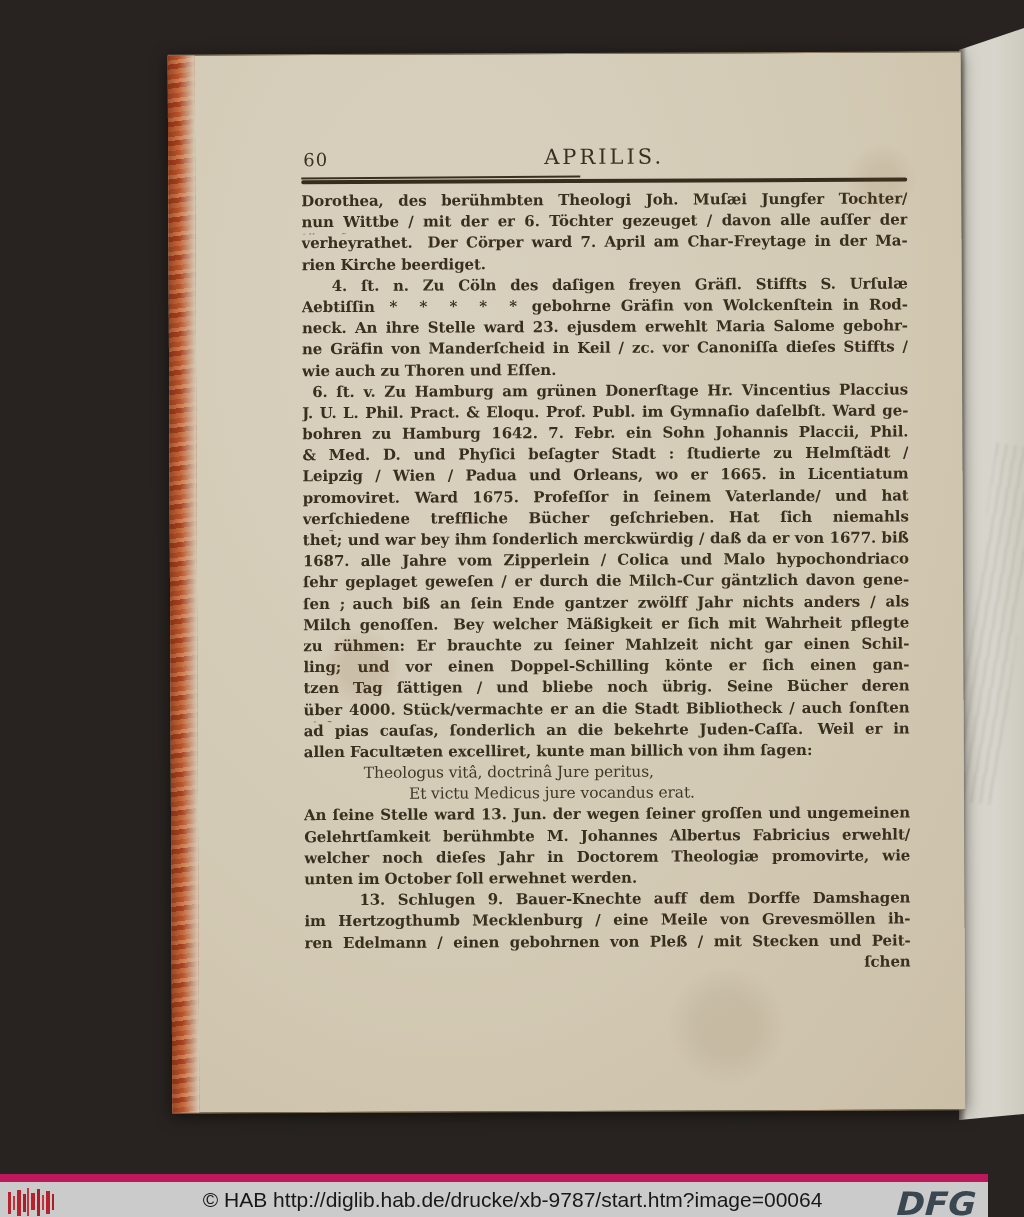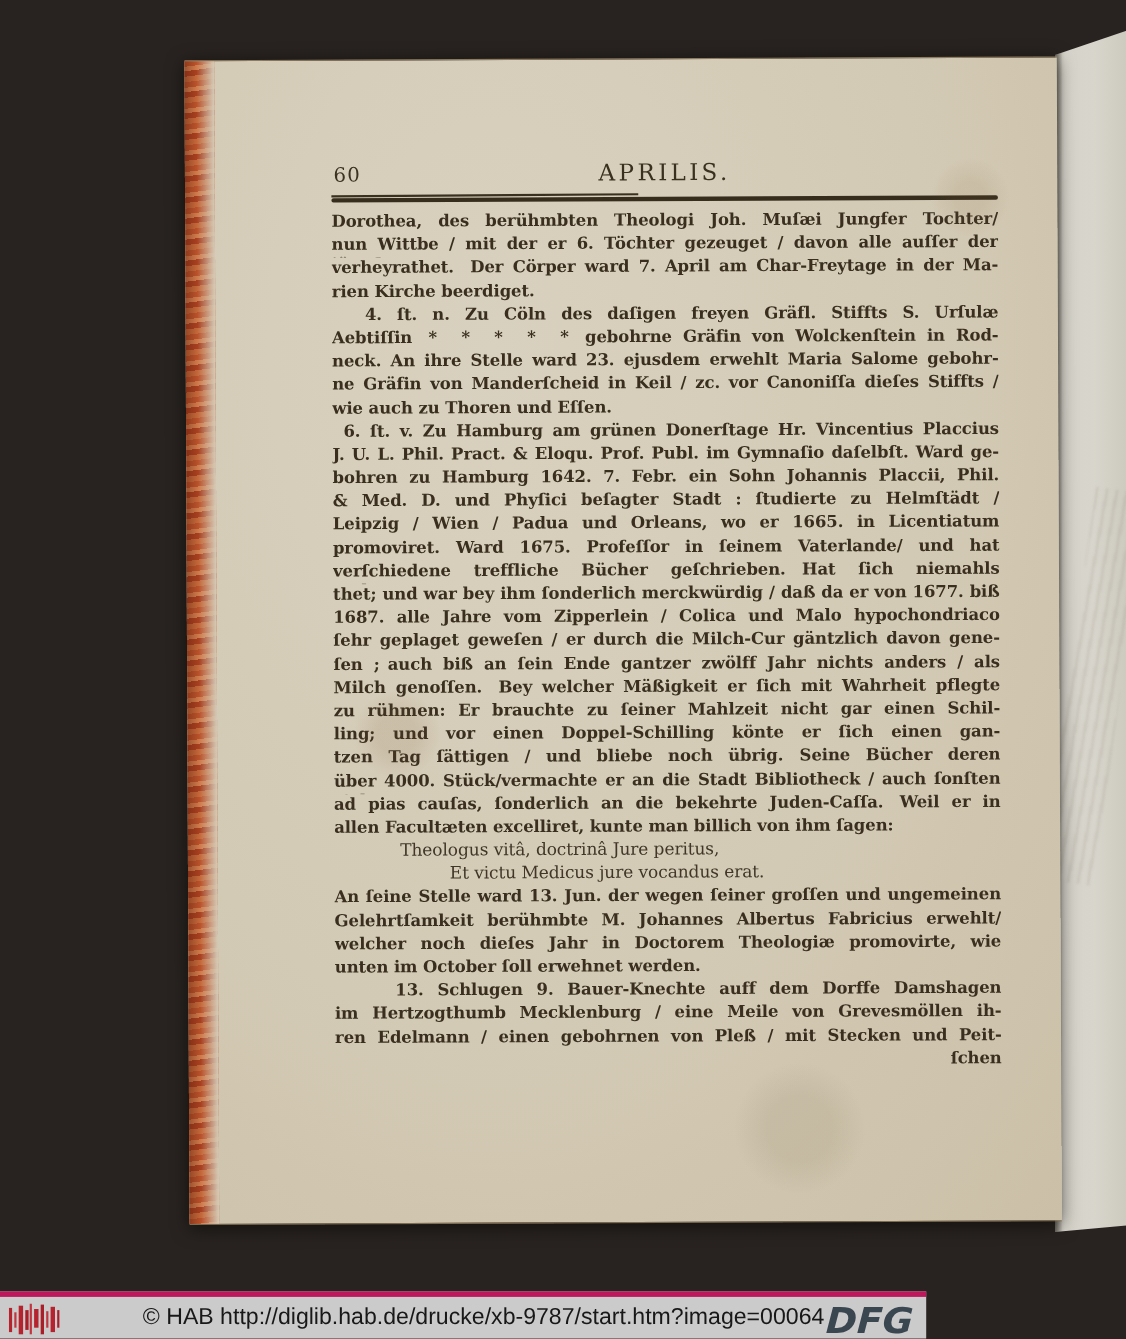--- a/index.html
+++ b/index.html
@@ -70,22 +70,22 @@
     font:bold 15px "DejaVu Serif", serif;color:#3a2f1f;
     letter-spacing:-0.1px;
     text-align:justify;text-align-last:justify;
   }
   .line.end{text-align-last:left;}
   .line.latin{font-weight:normal;font-size:15.5px;color:#413627;text-align-last:left;}
   .line.catch{text-align:right;text-align-last:right;}
 
   
   .footer{
-    position:absolute;left:0;bottom:0;width:842px;height:43px;
-    background:#cbcbcb;border-top:5px solid #be185d;box-sizing:border-box;
+    position:absolute;left:0;bottom:0;width:988px;height:43px;
+    background:#cbcbcb;border-top:8px solid #be185d;box-sizing:border-box;
   }
   .hab{position:absolute;left:8px;top:6px;}
   .url{
     position:absolute;left:50%;top:50%;transform:translate(-47%,-50%);
     font:21px "Liberation Sans", sans-serif;color:#181818;white-space:nowrap;
   }
   .dfg{
     position:absolute;right:12px;top:2px;
     font:bold 34px "DejaVu Sans", sans-serif;font-style:oblique;
     color:#3a4650;letter-spacing:0px;transform:scaleY(.95) skewX(-3deg);

